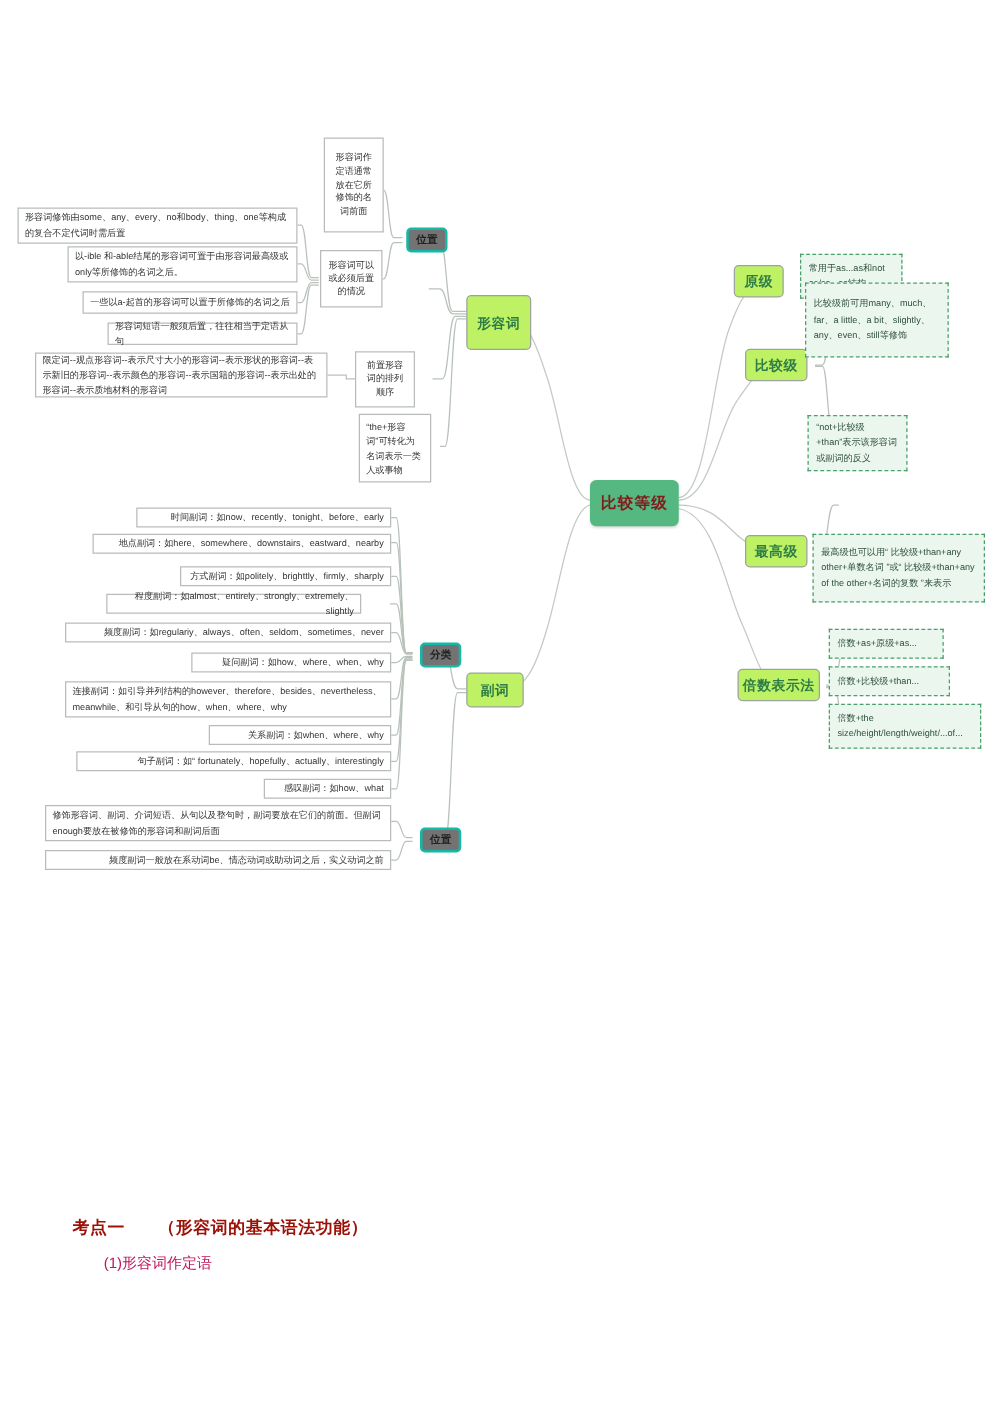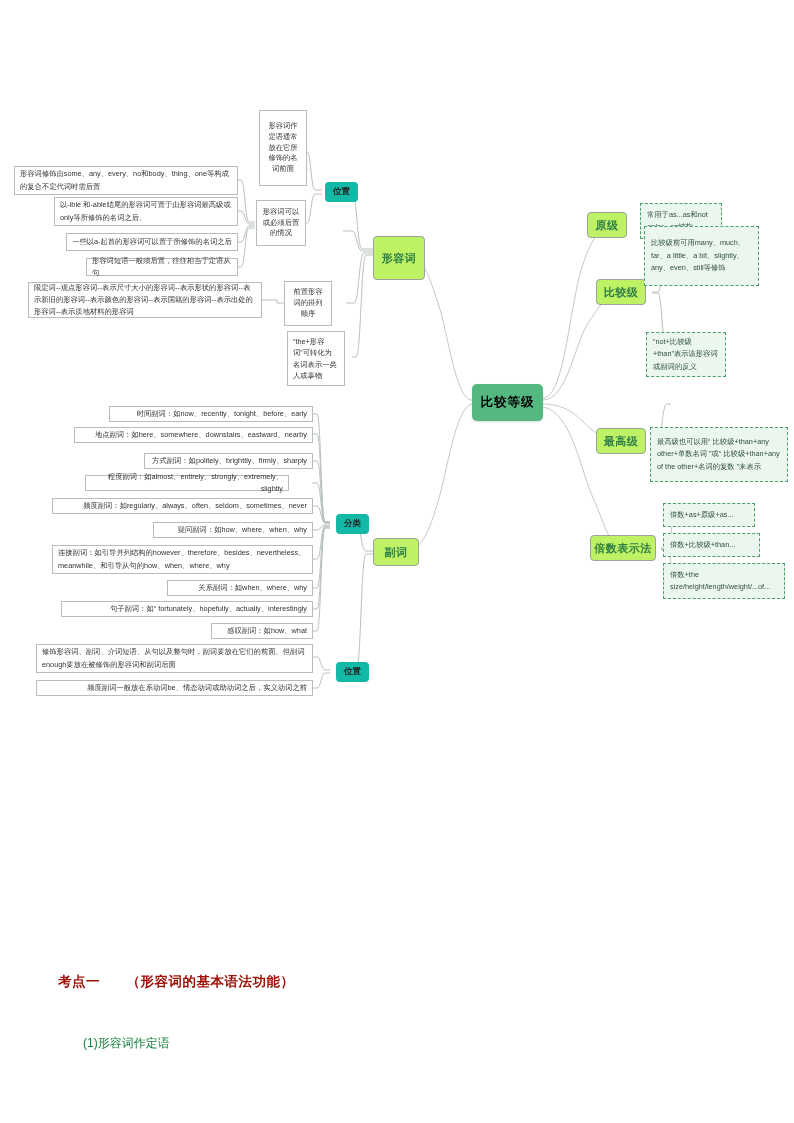--- a/index.html
+++ b/index.html
@@ -7,34 +7,34 @@
     width:794px;height:1123px;background:#ffffff;
     font-family:"Liberation Sans","DejaVu Sans",sans-serif;
     position:relative;overflow:hidden;
   }
   #canvas{position:absolute;left:0;top:0;width:794px;height:1123px;}
   svg.links{position:absolute;left:0;top:0;width:794px;height:1123px;pointer-events:none;}
   .node{position:absolute;box-sizing:border-box;background:#ffffff;}
 
   
   .central{
-    background:#56b881;color:#000000;border-radius:5px;
+    background:#56b881;color:#7f1d1d;border-radius:5px;
     font-size:12.5px;font-weight:bold;letter-spacing:1px;
     display:flex;align-items:center;justify-content:center;
     box-shadow:0 1px 2px rgba(0,0,0,.15);
   }
   
   .lvl1{
     border:1.4px solid #9aa39c;border-radius:4px;background:#bef264;
     color:#2e7d46;font-size:11px;font-weight:bold;letter-spacing:.5px;
     display:flex;align-items:center;justify-content:center;
   }
   
   .lvl2{
-    border:4px solid #14b8a6;border-radius:4px;background:#14b8a6;
+    border:2px solid #14b8a6;border-radius:4px;background:#737373;
     color:#222;font-size:8.5px;font-weight:bold;
     display:flex;align-items:center;justify-content:center;text-align:center;
   }
   
   .leaf{
     border:1px solid #b8bdb9;background:#ffffff;color:#333;
     font-size:7.3px;line-height:1.65;padding:3px 5px;
     display:flex;align-items:center;
   }
   .leaf.center-t{justify-content:center;}
@@ -45,21 +45,21 @@
     font-size:7.3px;line-height:1.7;padding:4px 6px;
     display:flex;align-items:center;
   }
   
   .kaodian{
     position:absolute;color:#9c1006;font-weight:bold;font-size:13.5px;
     letter-spacing:.5px;
   }
   .kaodian .gap{display:inline-block;width:18px;}
   .sub1{
-    position:absolute;color:#15803d;font-size:12px;margin-top:33px;
+    position:absolute;color:#be185d;font-size:12px;
   }
 </style>
 </head>
 <body>
 
 <div id="canvas">
 
   <svg class="links" viewBox="0 0 794 1123">
     <g fill="none" stroke="#b9c2ba" stroke-width="1">
 

